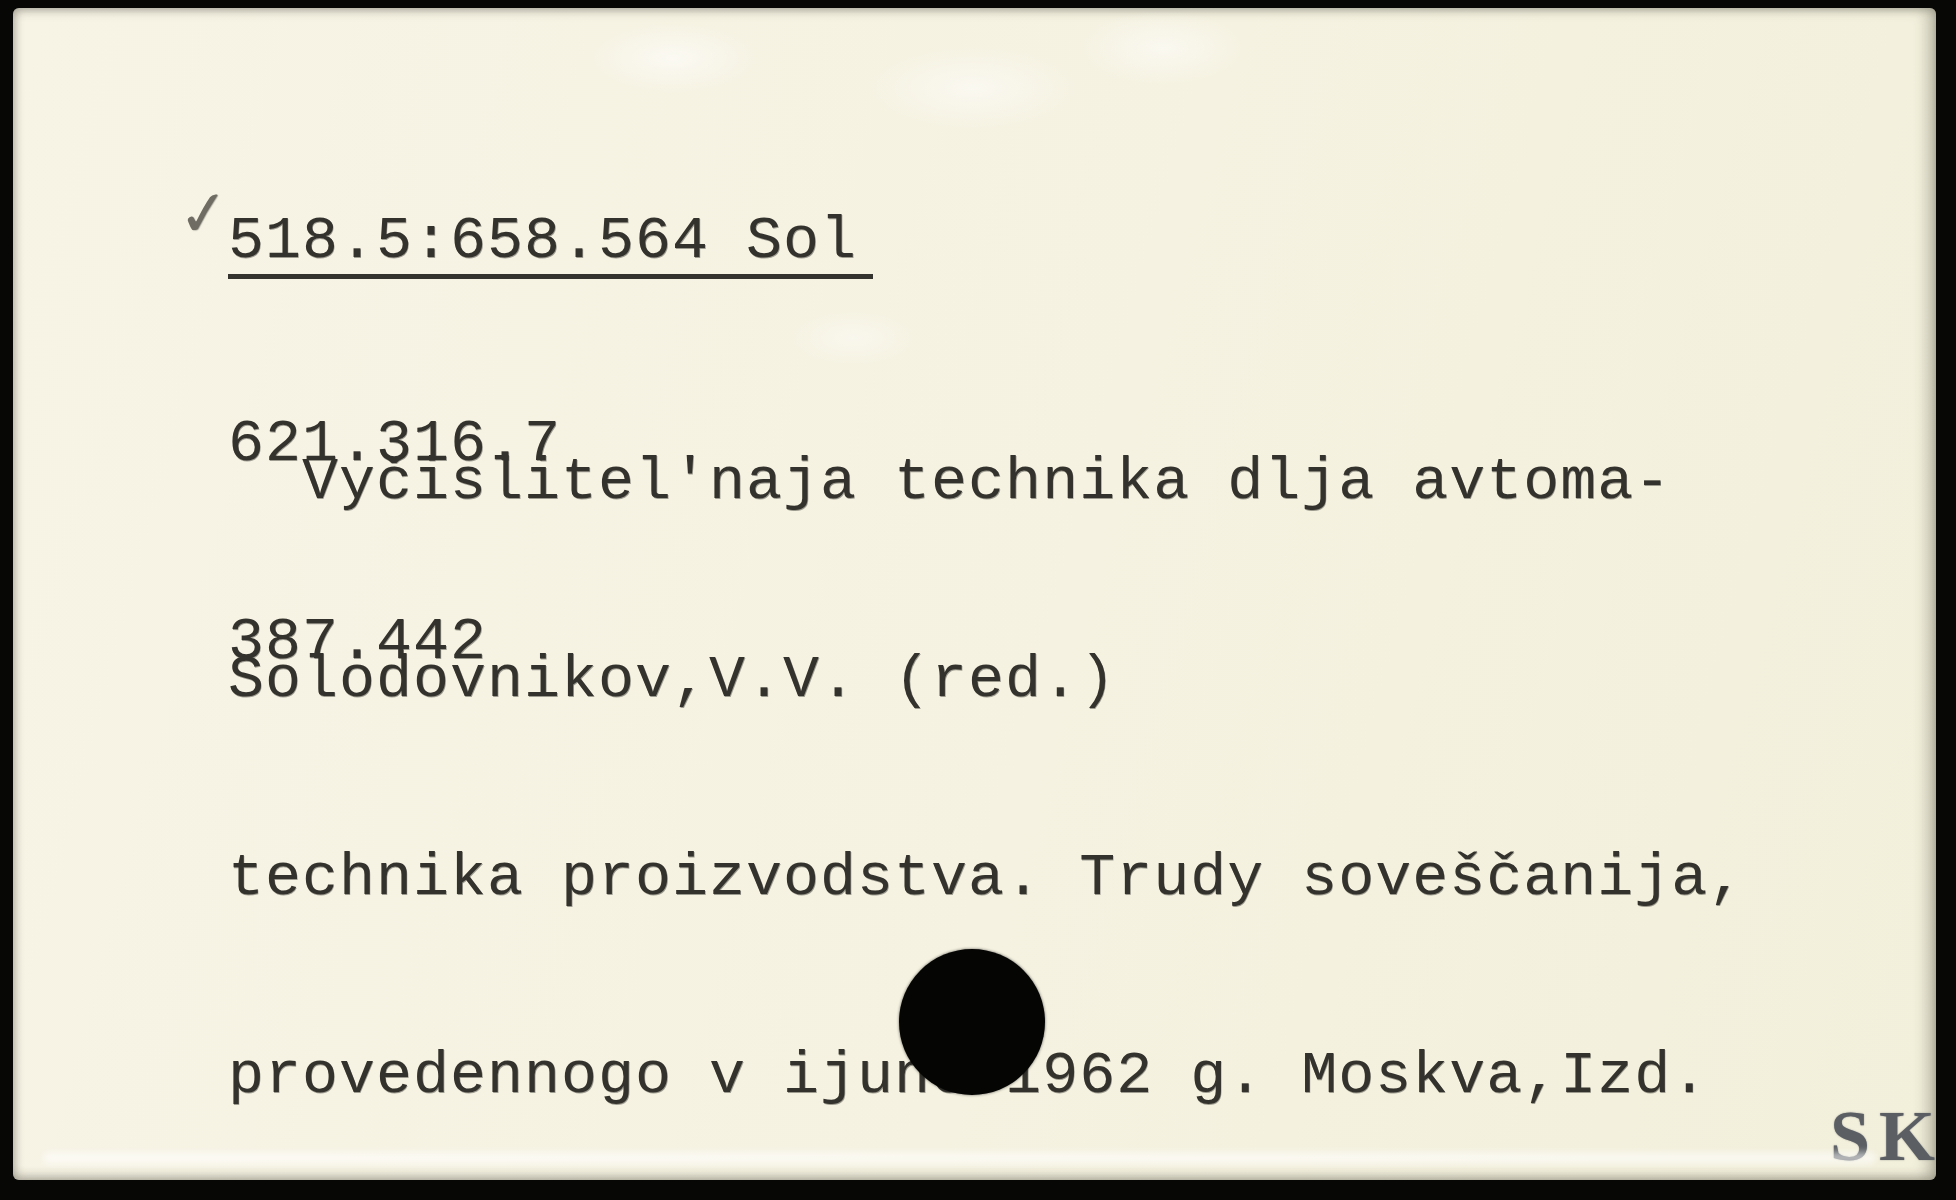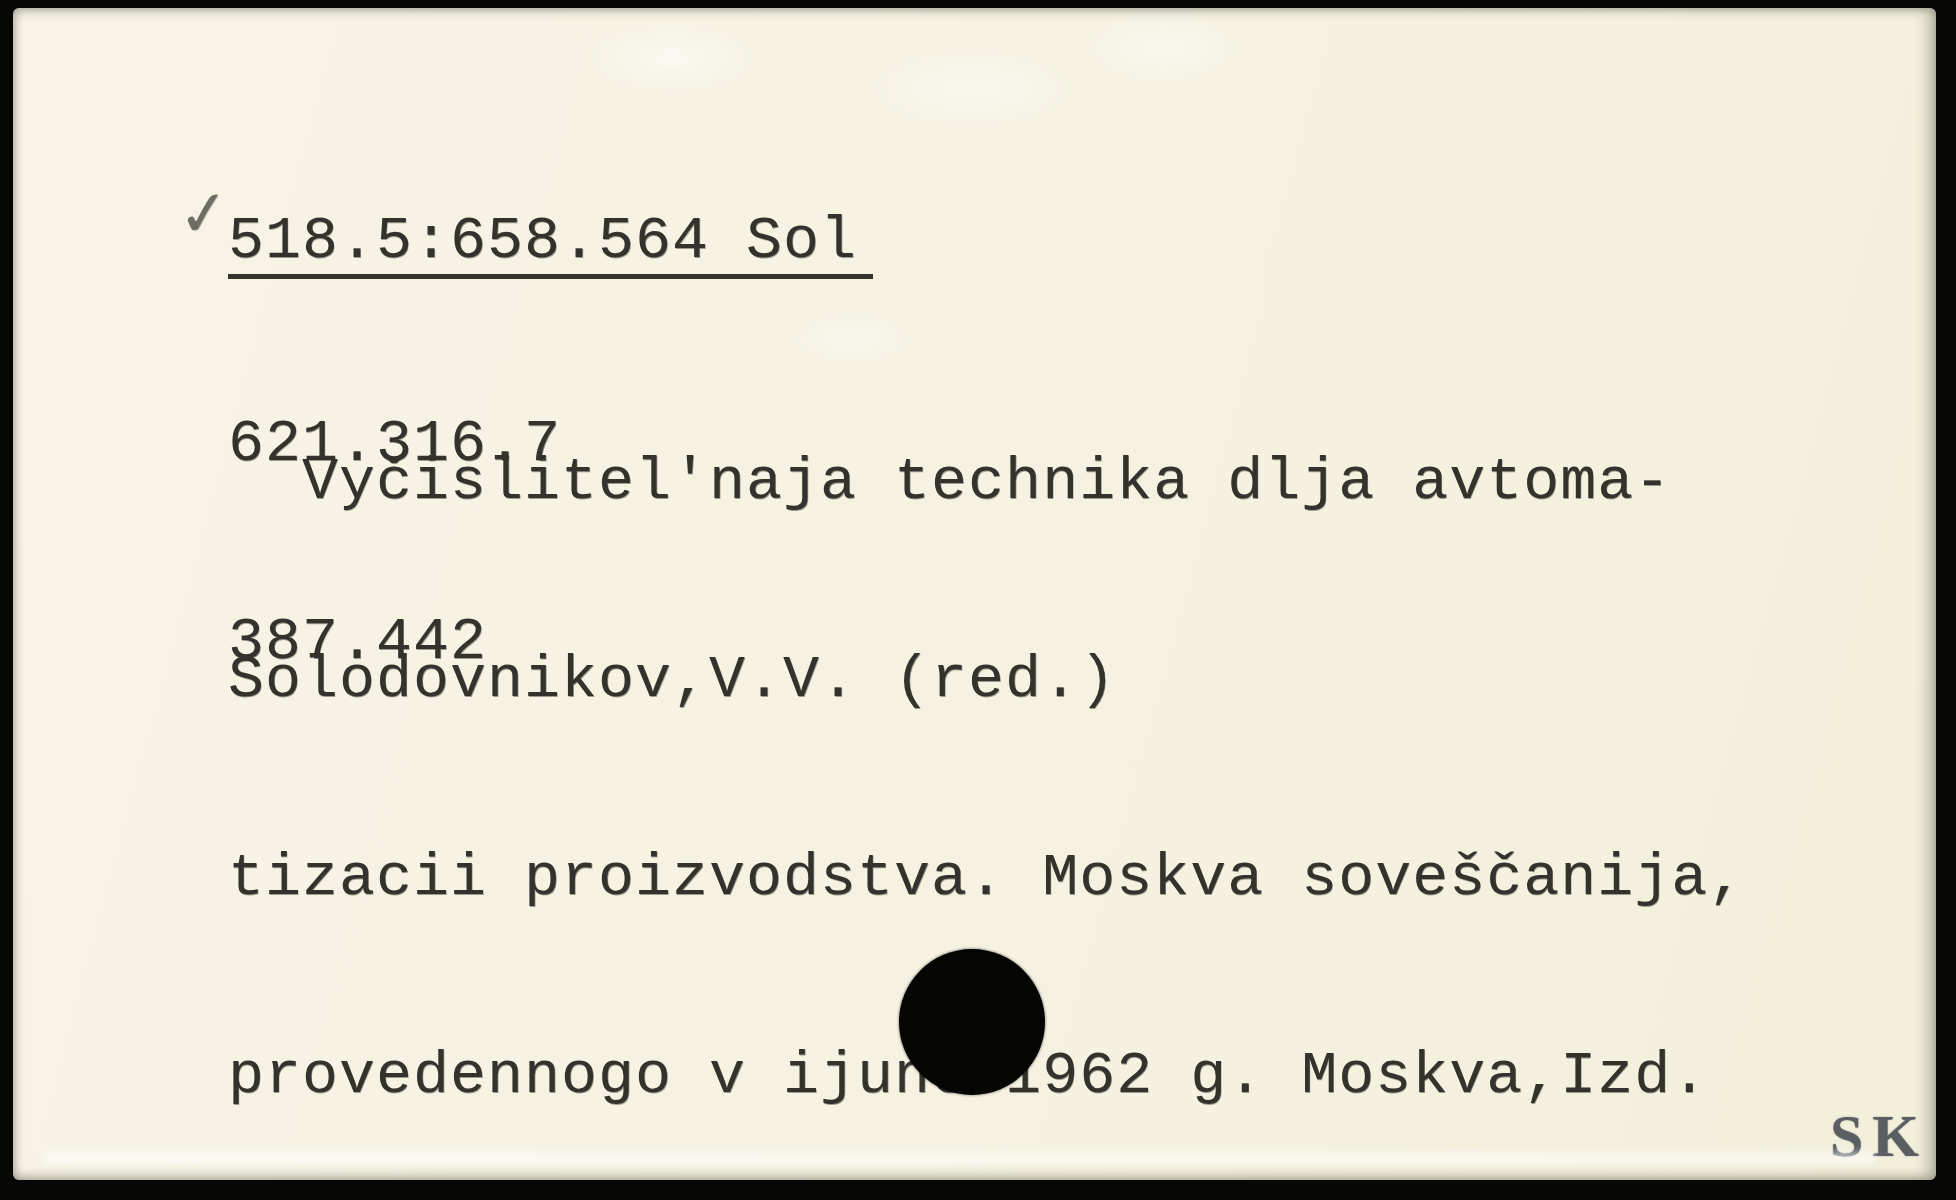--- a/index.html
+++ b/index.html
@@ -60,21 +60,21 @@
     position:absolute; left:886px; top:941px;
     width:146px; height:146px;
     background:#050504;
     border-radius:50%;
     box-shadow:0 0 3px rgba(0,0,0,0.6);
   }
   .stamp {
     position:absolute; left:1817px; top:1097px;
     font-family:"Liberation Serif","DejaVu Serif",serif;
     font-weight:bold;
-    font-size:60px; line-height:62px;
+    font-size:72px; line-height:62px;
     letter-spacing:9px;
     color:#5b5f64;
     text-shadow:0 0 1.5px rgba(91,95,100,0.7);
   }
 </style>
 </head>
 <body>
 
 <div class="scan">
   <div class="card">
@@ -83,21 +83,21 @@
       <div><span class="underlined">518.5:658.564 Sol</span></div>
       <div>621.316.7</div>
       <div>387.442</div>
     </div>
 
     <div class="checkmark">✓</div>
 
     <div class="body-block type">
       <div>  Vyčislitel'naja technika dlja avtoma-</div>
       <div>Solodovnikov,V.V. (red.)</div>
-      <div>tizacii proizvodstva. Moskva soveščanija,</div>
+      <div>technika proizvodstva. Trudy soveščanija,</div>
       <div>provedennogo v ijune 1962 g. Moskva,Izd.</div>
       
       
     </div>
 
     <div class="punch-hole"></div>
 
     <div class="stamp">SK</div>
 
   </div>

